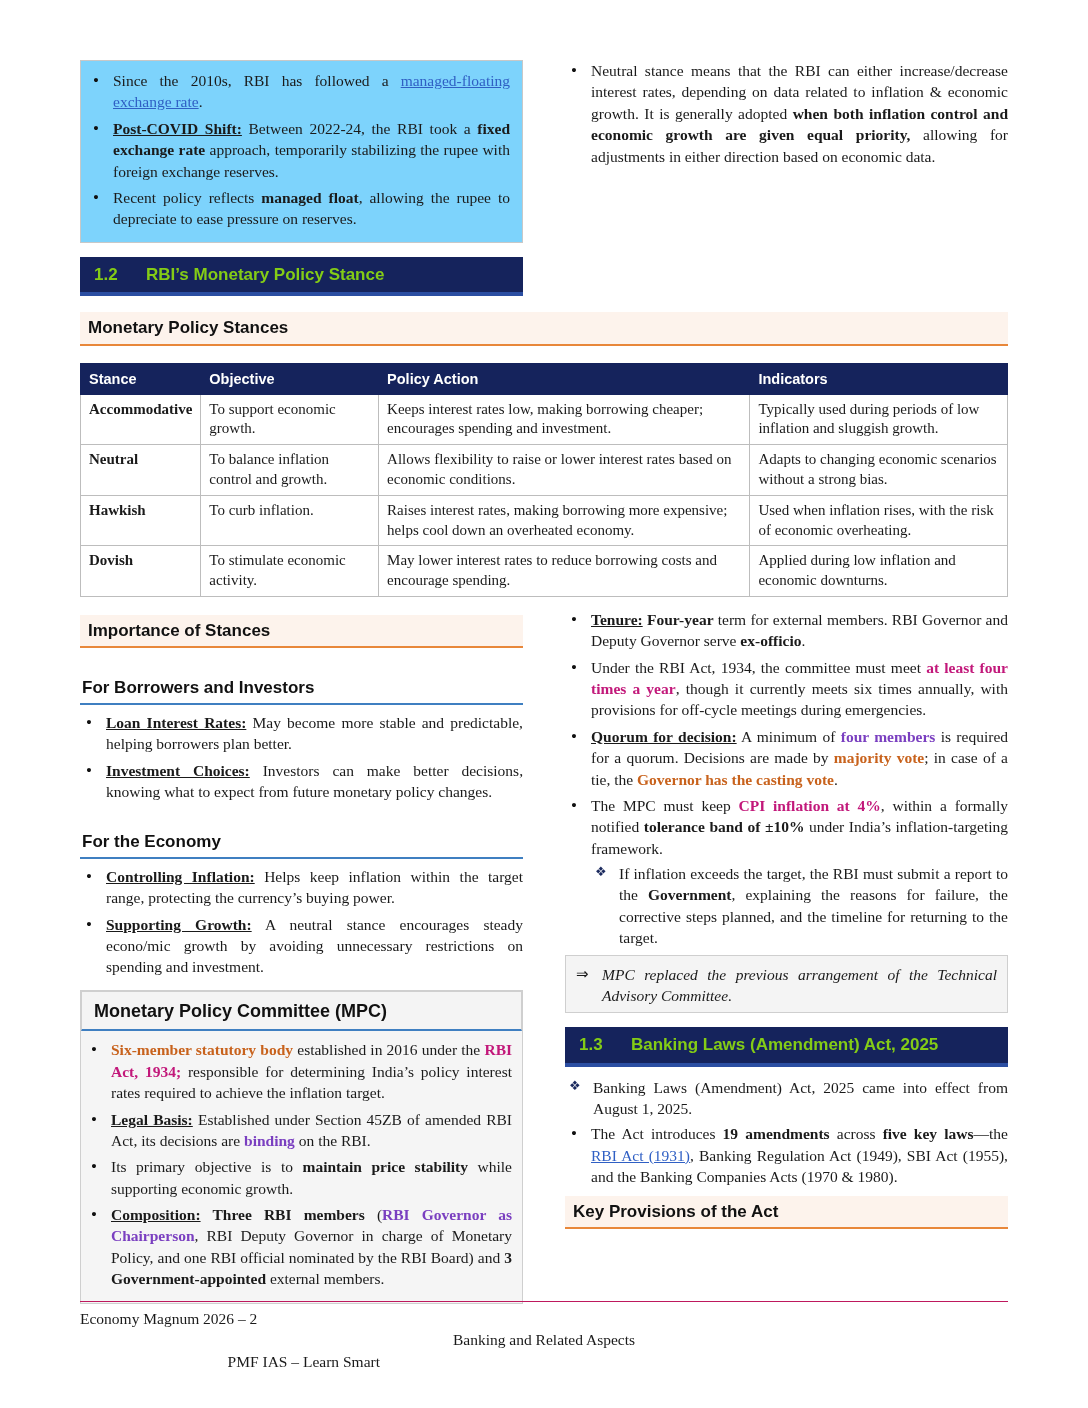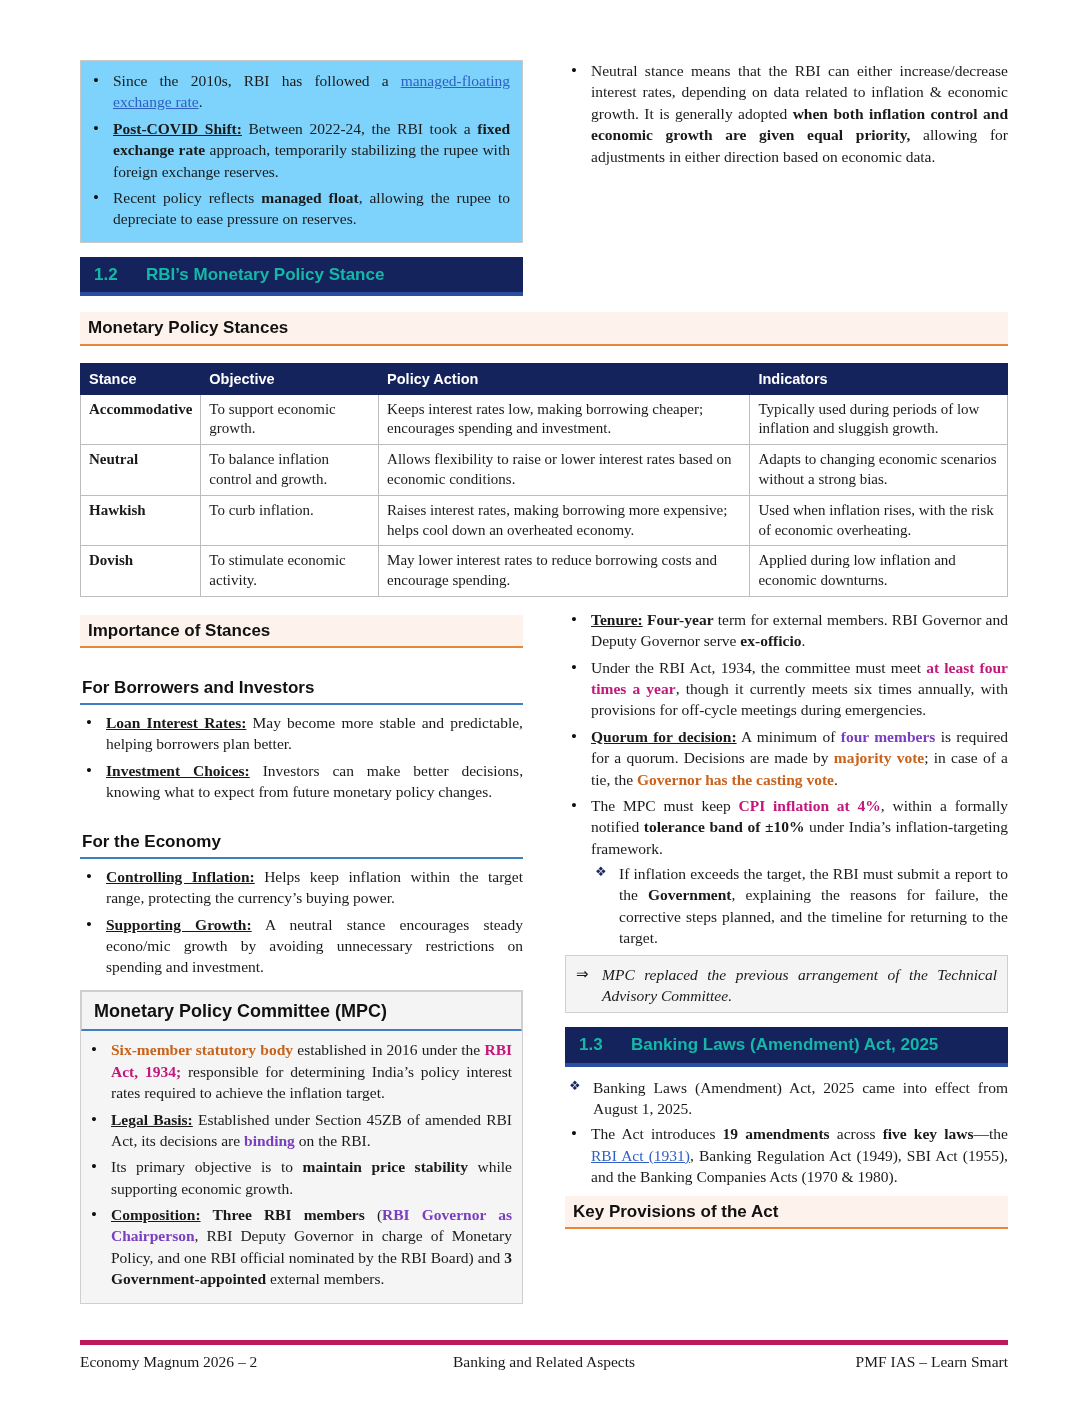--- a/index.html
+++ b/index.html
@@ -45,21 +45,21 @@
   }
   .greybox {
     background:#f4f4f4;
     border:1px solid #cfcfcf;
     padding:8px 10px 6px 6px;
   }
 
   
   .secbar {
     display:flex; align-items:center;
-    background:#15235c; color:#14b8a6;
+    background:#15235c; color:#84cc16;
     font-family:"Liberation Sans", sans-serif;
     font-weight:bold; font-size:17px;
     padding:6px 0 6px 14px;
     border-bottom:4px solid #2b4ea2;
     margin:14px 0 10px 0;
   }
   .secbar .num { width:52px; }
 
   
   .h-orange {
@@ -116,24 +116,25 @@
     border:1px solid #cfcfcf;
     background:#f5f5f5;
     padding:0 0 8px 0;
     margin-top:12px;
   }
   .mpcbox .inner { padding:8px 10px 0 4px; }
 
   
   .footer {
     position:absolute; left:80px; right:80px; bottom:36px;
-    border-top:5px solid #be185d;
+    border-top:1px solid #be185d;
     padding-top:6px;
     display:flex; justify-content:space-between;
     font-size:17px;
+    flex-direction:column;
   }
   .footer .mid { text-align:center; flex:1; }
   .footer .left { width:300px; }
   .footer .right { width:300px; text-align:right; }
 </style>
 </head>
 <body>
 
 <div class="page">
 

